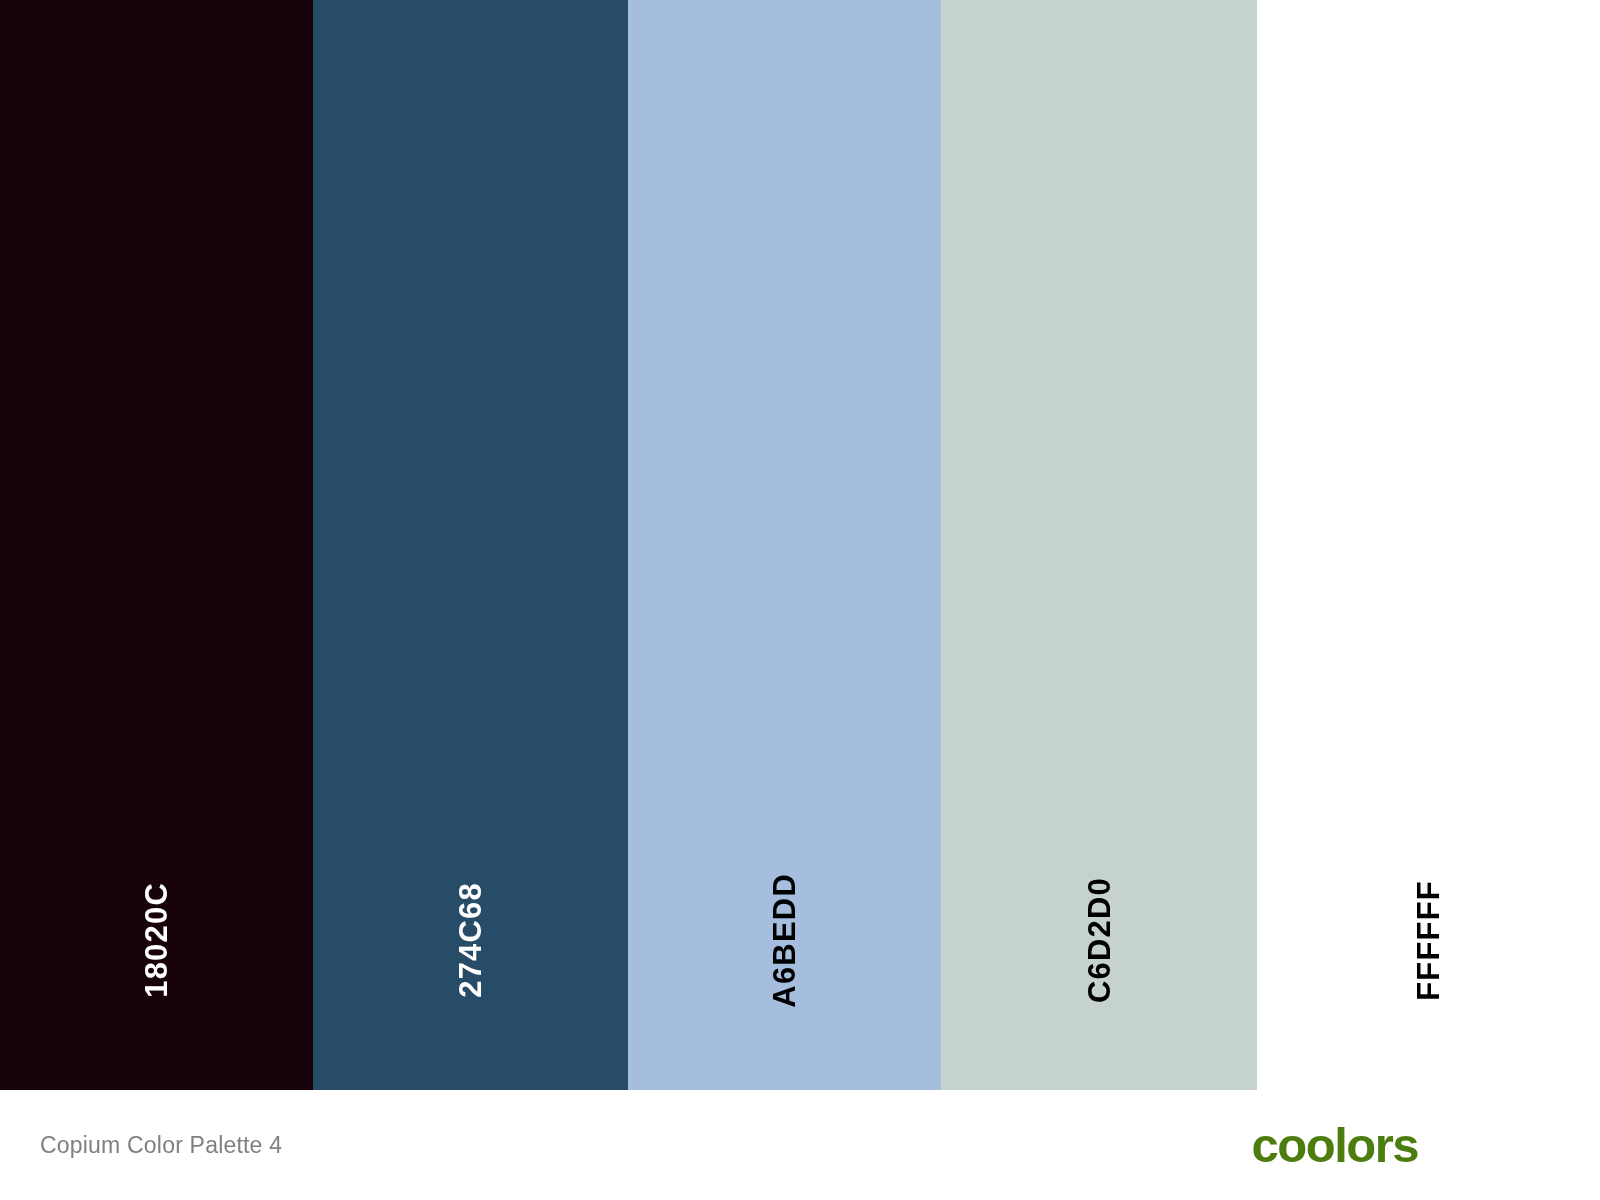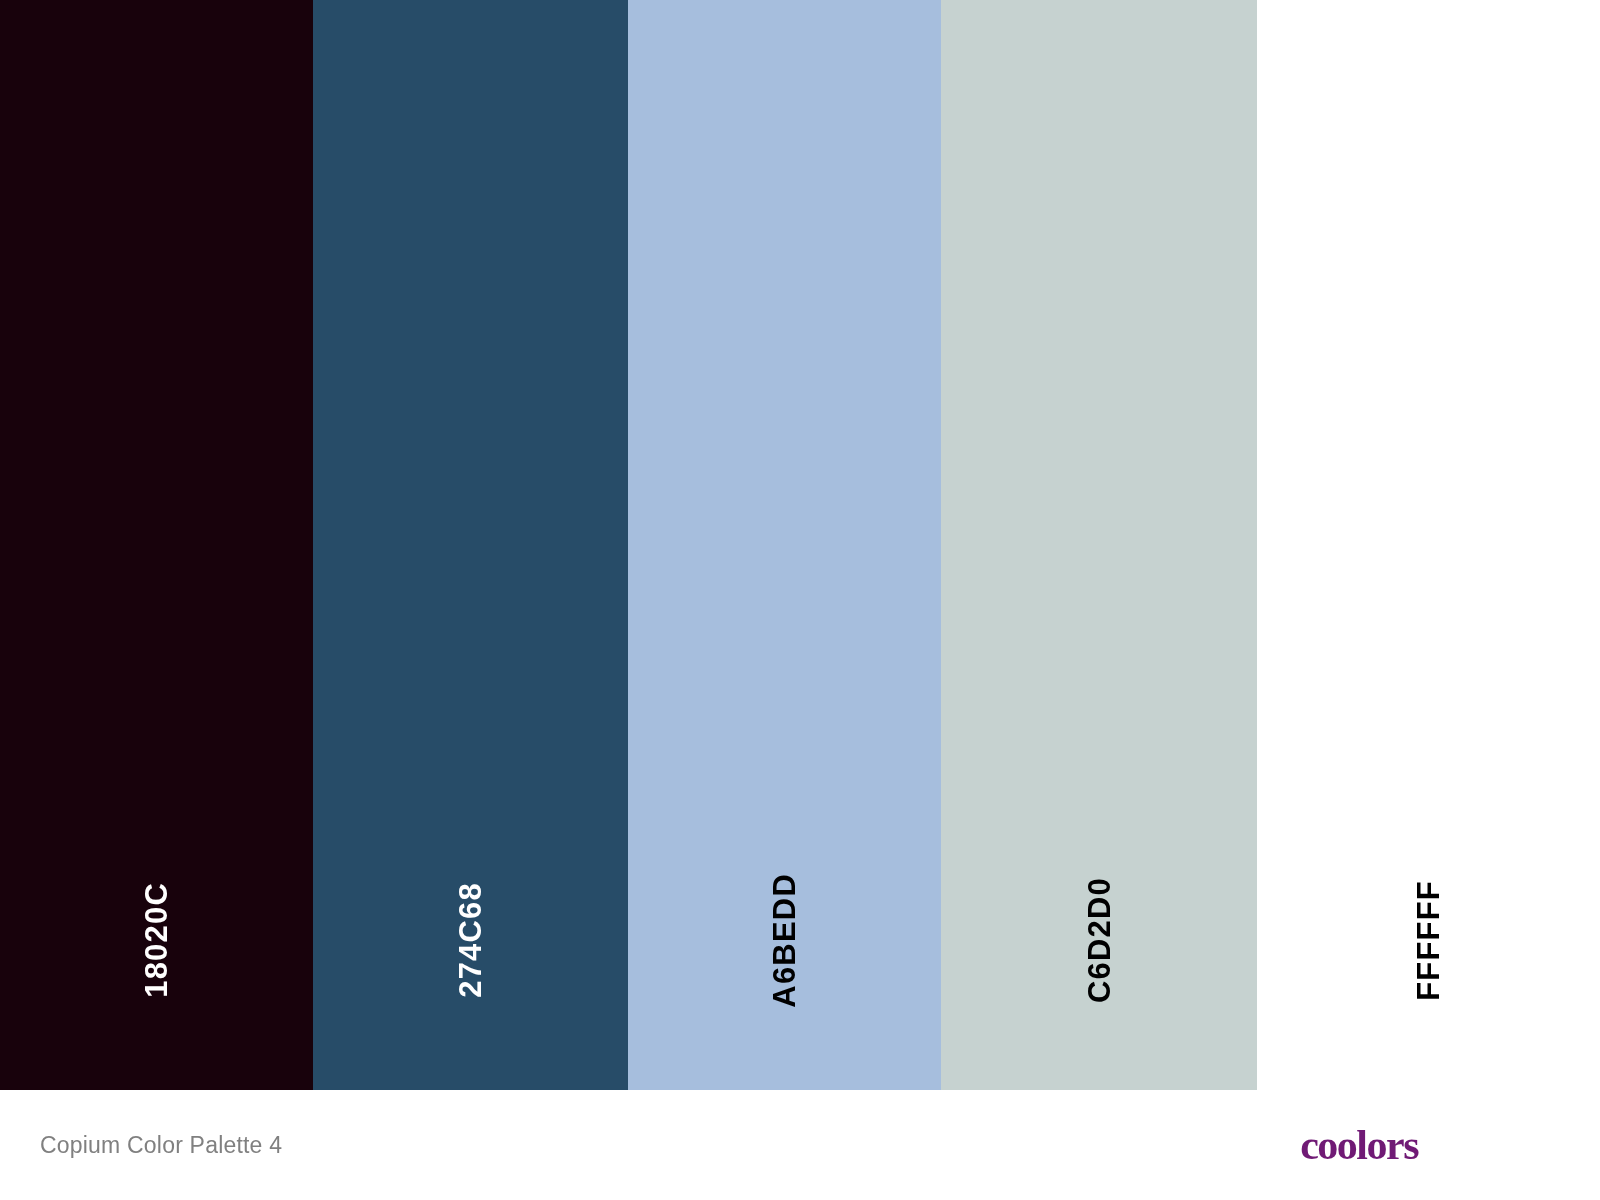--- a/index.html
+++ b/index.html
@@ -79,24 +79,24 @@
   }
   #brand {
     position: absolute;
     right: 38px;
     top: 50%;
     transform: translateY(-50%);
     display: flex;
     align-items: center;
   }
   #brand-text {
-    font-family: Liberation Serif, serif;
-    font-size: 42px;
+    font-family: Liberation Sans, sans-serif;
+    font-size: 49px;
     font-weight: bold;
-    color: #701a75;
+    color: #4d7c0f;
     letter-spacing: -1.5px;
     line-height: 1;
   }
 </style>
 </head>
 <body>
 
 <div id="page">
 
   <div id="palette">

